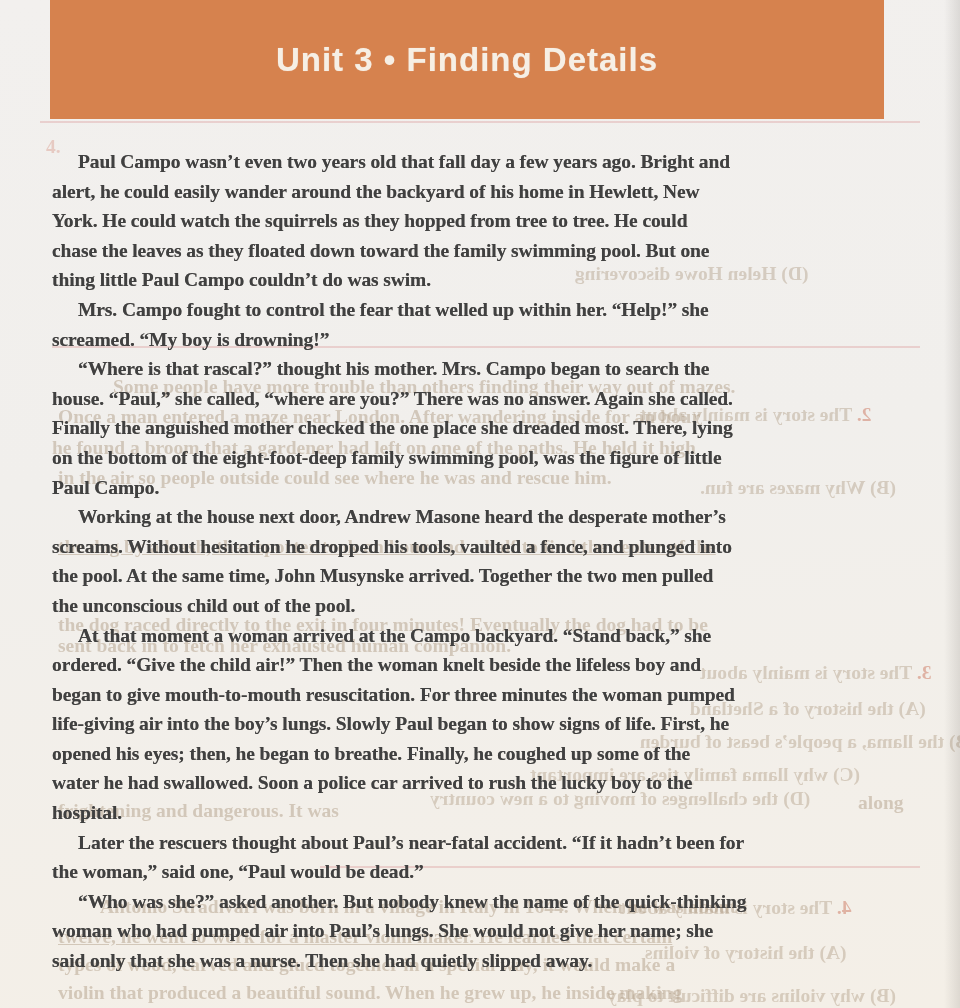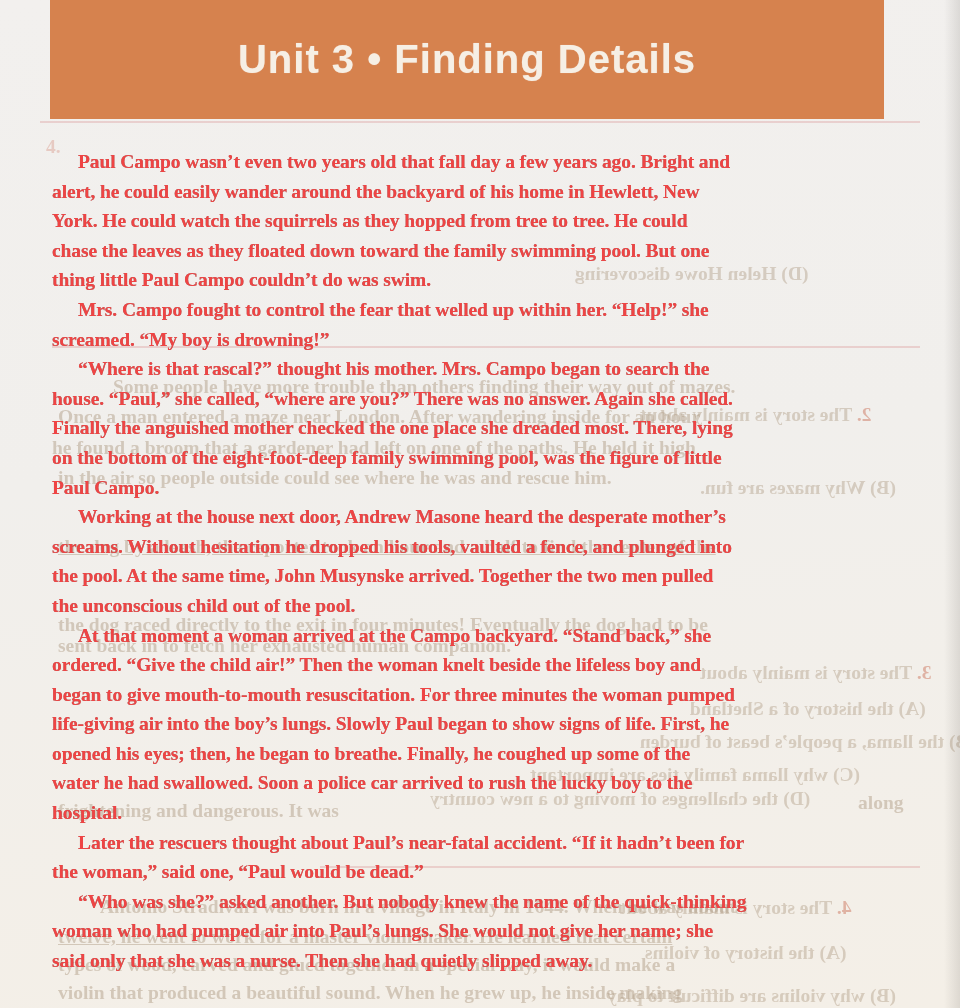--- a/index.html
+++ b/index.html
@@ -16,33 +16,33 @@
     pointer-events: none;
   }
   .banner {
     position: absolute; left: 50px; top: 0; width: 834px; height: 119px;
     background: #d6824e;
     display: flex; align-items: center; justify-content: center;
   }
   .banner-title {
     font-family: "Liberation Sans", sans-serif;
     font-weight: bold;
-    font-size: 40px;
+    font-size: 33px;
     letter-spacing: 1px;
     color: #f6efe5;
     margin: 0;
     text-shadow: 0 0 1px rgba(255,250,240,0.5);
   }
   .story {
     position: absolute; left: 52px; top: 147px; width: 870px;
     font-size: 19.5px;
     font-weight: bold;
     letter-spacing: -0.1px;
     line-height: 29.6px;
-    color: #ef4444;
+    color: #404040;
     text-shadow: 0 0 0.5px rgba(47,42,36,0.55);
   }
   .story p {
     margin: 0;
     white-space: pre-line;
     text-indent: 26px;
   }
   .ghost-layer { position: absolute; inset: 0; pointer-events: none; }
   .ghost {
     position: absolute;

